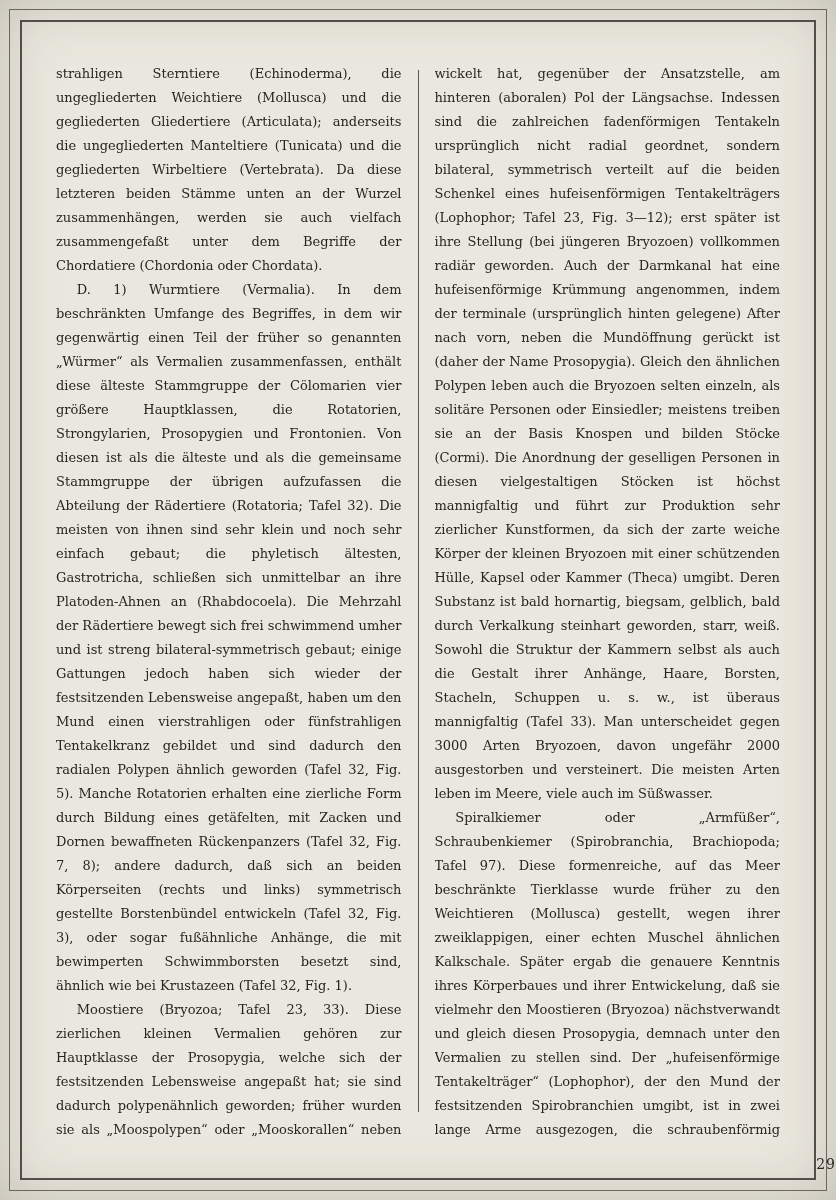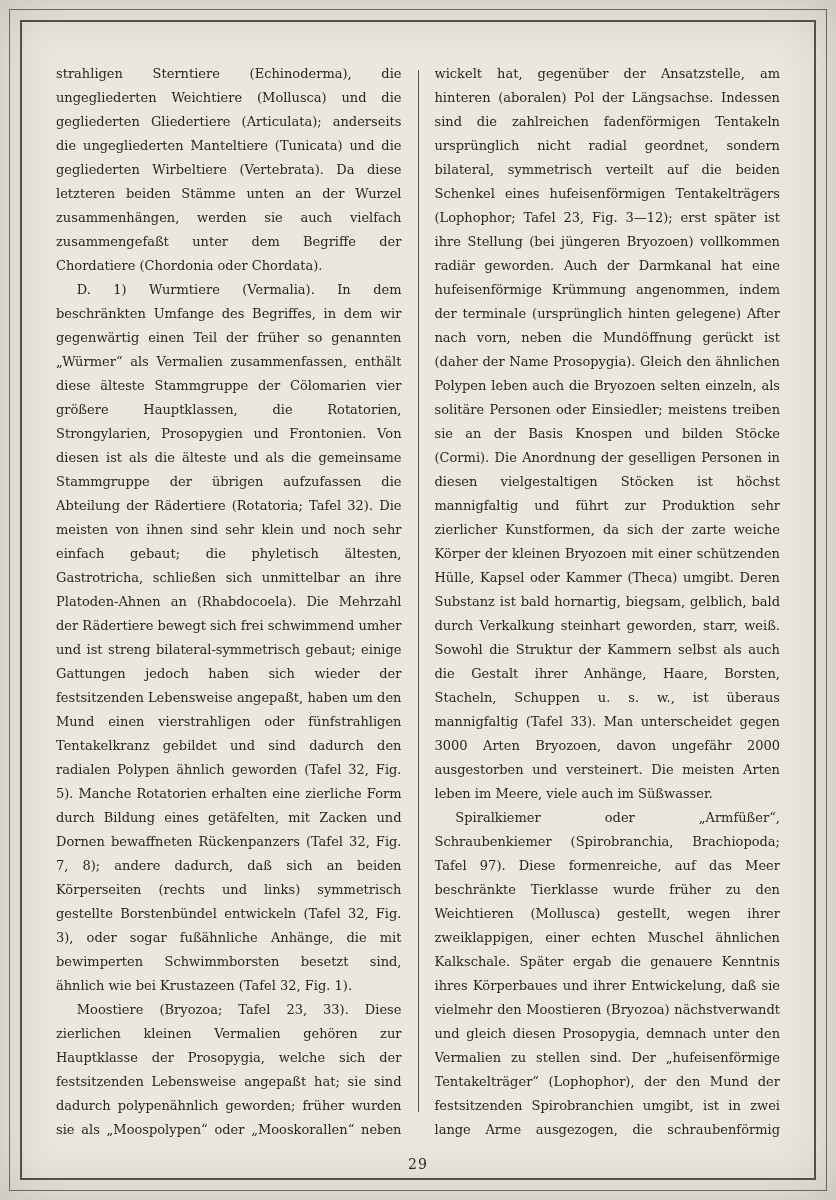--- a/index.html
+++ b/index.html
@@ -38,21 +38,21 @@
   }
   .divider{
     position:absolute;left:50%;top:8px;bottom:30px;width:1px;
     background:#5a564e;
   }
   .para{margin:0;}
   .para.indent{text-indent:1.6em;}
   .lead-bold{font-weight:normal;}
   .page-number{
     position:absolute;left:0;right:0;bottom:28px;
-    text-align:center;
+    text-align:right;
     font-size:14px;color:#2b2822;
     letter-spacing:1px;
   }
 </style>
 </head>
 <body>
 
 <div class="sheet">
   <div class="outer-frame"></div>
   <div class="inner-frame"></div>

